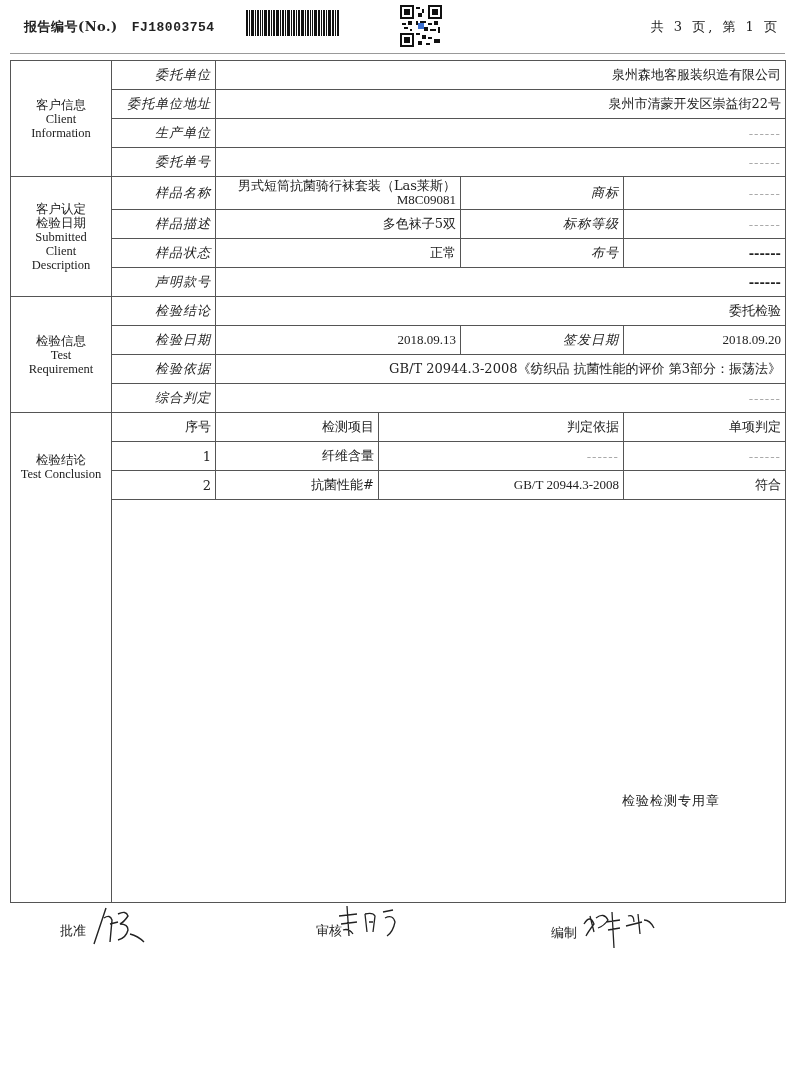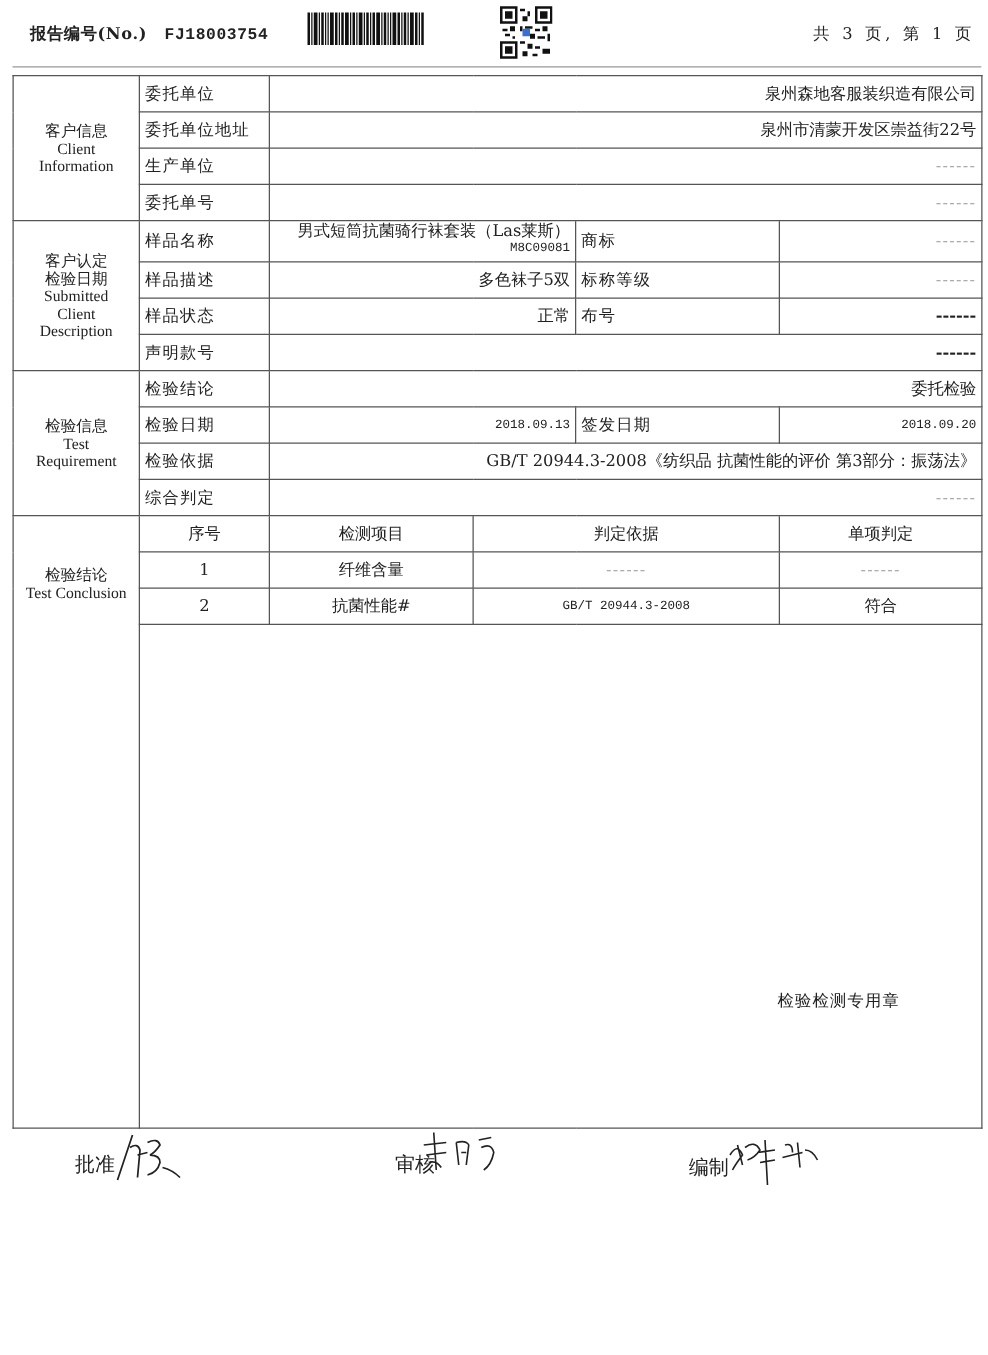--- a/index.html
+++ b/index.html
@@ -11,29 +11,29 @@
   .hdr-right { right: 10px; top: 18px; font-size: 13px; letter-spacing: 3px; }
   .barcode { left: 246px; top: 10px; width: 110px; height: 26px; display:flex; align-items:stretch; }
   .barcode span { display:block; background:#111; margin-right:1px; }
   .qr { left: 400px; top: 4px; width: 42px; height: 44px; }
   .hline { left: 10px; top: 53px; width: 775px; height: 1px; background: #999; }
 
   table.main { position: absolute; left: 10px; top: 60px; width: 775px; border-collapse: collapse;
                font-size: 13px; table-layout: fixed; }
   table.main td { border: 1px solid #555; padding: 0 4px; height: 28px; vertical-align: middle; }
   .sec { text-align: center; font-size: 12.5px; line-height: 14px; font-family: "Liberation Serif", serif; }
-  .lbl { text-align: left; letter-spacing: 1px; }
+  .lbl { text-align: right; letter-spacing: 1px; font-style: italic; }
   .val { text-align: right; }
   .dash { color: #aaa; letter-spacing: 1px; }
   .dash-dark { color: #222; font-weight: bold; letter-spacing: 0; }
-  .center { text-align: center; }
-  .mono { font-family: Liberation Mono, monospace; font-size: 10px; }
+  .center { text-align: right; }
+  .mono { font-family: Liberation Serif, serif; font-size: 13px; }
 
   .stamp { left: 622px; top: 792px; font-size: 13px; letter-spacing: 1px; }
-  .sig { font-size: 16px; top: 922px; font-family: Liberation Serif, serif; }
+  .sig { font-size: 13px; top: 922px; font-family: Liberation Serif, serif; }
 </style>
 </head>
 <body>
 
 <div class="abs hdr-left">
   <span>报告编号(No.)</span><span class="no">FJ18003754</span>
 </div>
 <div class="abs barcode">
   <span style="width:2px"></span>
     <span style="width:1px"></span>

